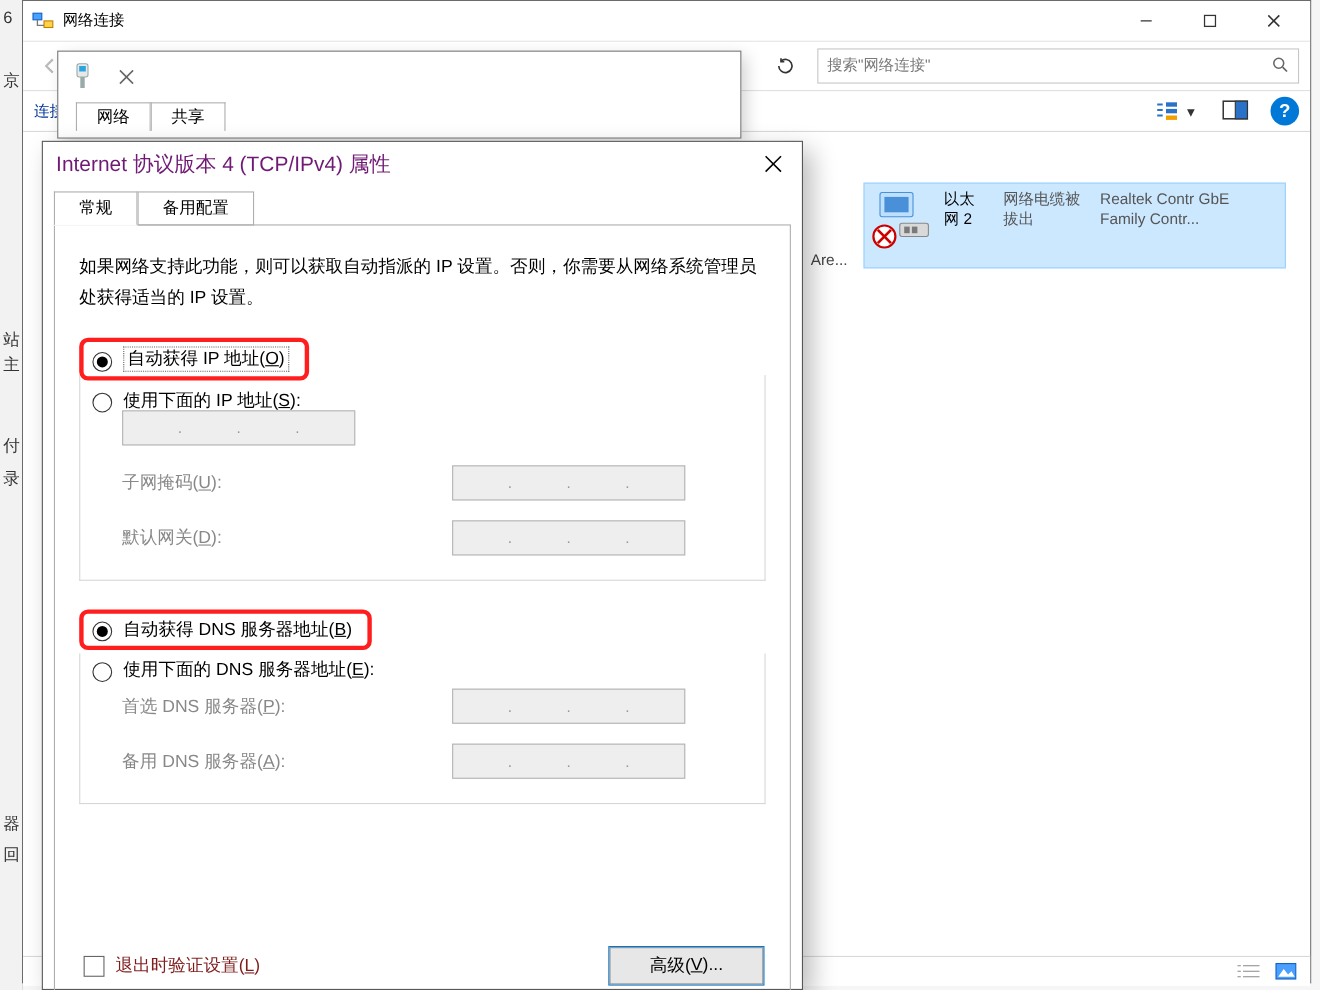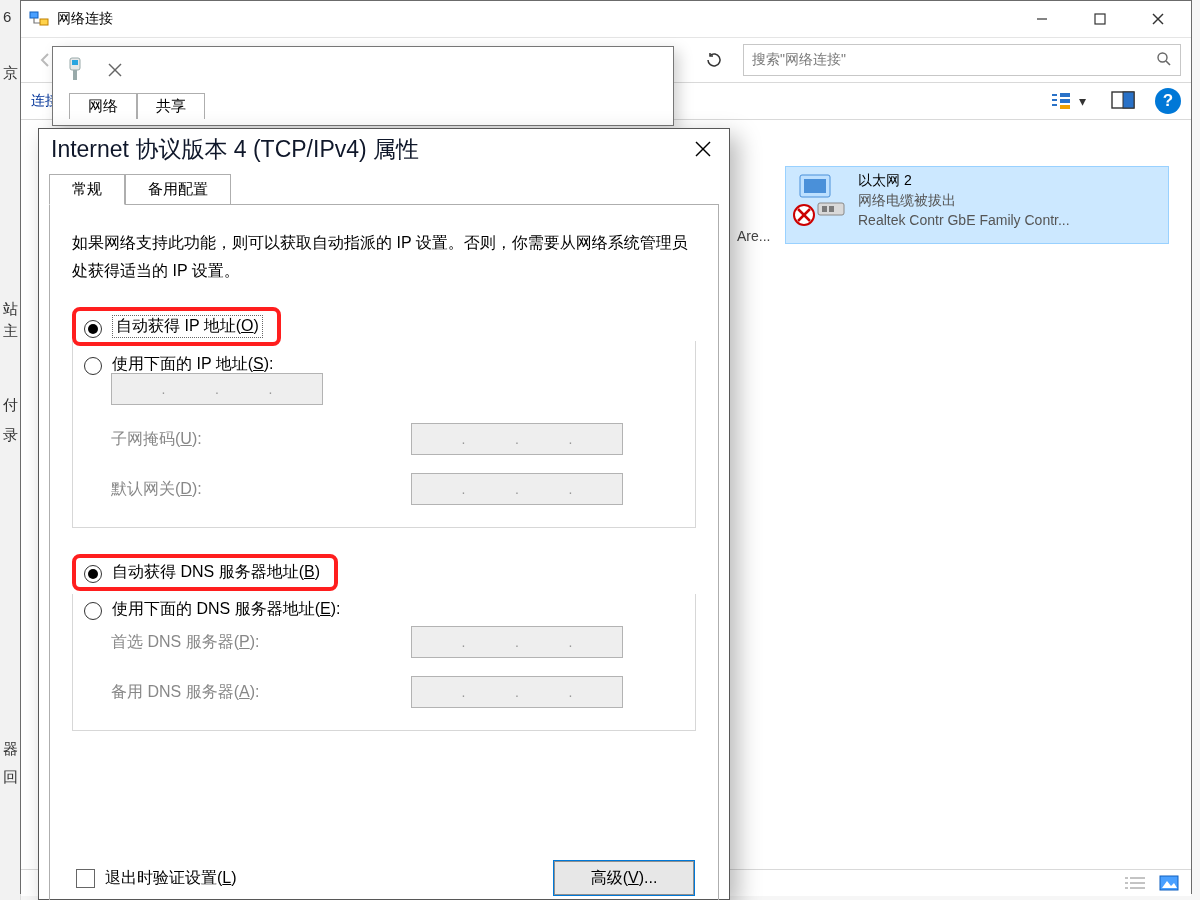--- a/index.html
+++ b/index.html
@@ -22,39 +22,39 @@
 .win-netconn .cmdbar{height:36px;border-bottom:1px solid #d9d9d9;display:flex;align-items:center;padding:0 10px;background:#fff;gap:20px;color:#003399}
 .win-netconn .cmdbar .spacer{flex:1}
 .win-netconn .cmdbar .viewopt{display:flex;align-items:center;gap:6px}
 .win-netconn .cmdbar .layoutbtn{width:24px;height:22px;display:flex;align-items:center;justify-content:center}
 .win-netconn .cmdbar .dd{width:12px;color:#333}
 .win-netconn .cmdbar .panebtn svg rect{stroke:#333}
 .win-netconn .cmdbar .help{width:26px;height:26px;border-radius:50%;background:#0078d7;color:#fff;display:flex;align-items:center;justify-content:center;font-weight:bold;font-size:17px}
 .win-netconn .content{position:relative;flex:1;background:#fff;height:calc(100% - 36px - 44px - 36px)}
 .win-netconn .adapter{position:absolute;right:22px;top:46px;width:370px;height:68px;display:flex;align-items:flex-start;padding:4px 6px;background:#cce8ff;border:1px solid #99d1ff;gap:10px}
 .win-netconn .adapter .adicon{width:56px;height:56px;position:relative}
-.win-netconn .adapter .adtext{display:flex;flex-direction:column;gap:1px;font-size:14px;color:#000;line-height:1.35}
+.win-netconn .adapter .adtext{display:flex;flex-direction:row;gap:13px;font-size:14px;color:#000;line-height:1.35}
 .win-netconn .adapter .adtext .adstatus,.win-netconn .adapter .adtext .addev{color:#555}
 .win-netconn .arelabel{position:absolute;left:716px;top:108px;color:#444}
 .win-netconn .statusbar{position:absolute;left:0;right:0;bottom:0;height:26px;border-top:1px solid #d9d9d9;background:#fff;display:flex;align-items:center;justify-content:flex-end;gap:10px;padding:0 10px}
 .win-netconn .statusbar .sicon{width:24px;height:18px;display:flex;align-items:center;justify-content:center}
 
 
 .dlg-ethprop{position:absolute;left:52px;top:46px;width:620px;height:78px;background:#fff;border:1px solid #777;box-shadow:5px 5px 14px rgba(0,0,0,.18)}
 .dlg-ethprop .titlebar{height:46px;display:flex;align-items:center;padding:0 8px}
 .dlg-ethprop .eplug{margin-right:10px;margin-left:4px}
 .dlg-ethprop .title{flex:1;font-size:17px;color:#333}
 .dlg-ethprop .close{width:40px;height:40px;display:flex;align-items:center;justify-content:center;color:#555}
 .dlg-ethprop .tabs{display:flex;gap:0;margin:0 0 0 16px}
 .dlg-ethprop .tab{padding:3px 18px;border:1px solid #aeaeae;border-bottom:none;background:#fff;font-size:15px}
 
 
 .dlg-ipv4{position:absolute;left:38px;top:128px;width:690px;height:770px;background:#fff;border:1px solid #575757;box-shadow:8px 8px 22px rgba(0,0,0,.28)}
 .dlg-ipv4 .titlebar{height:40px;display:flex;align-items:center;padding:0 6px 0 12px}
-.dlg-ipv4 .title{flex:1;font-size:23px;color:#0f172a}
+.dlg-ipv4 .title{flex:1;font-size:19px;color:#701a75}
 .dlg-ipv4 .close{width:40px;height:40px;display:flex;align-items:center;justify-content:center;color:#000}
 .dlg-ipv4 .tabs{display:flex;margin:4px 4px 0 10px}
 .dlg-ipv4 .tab{padding:5px 22px;border:1px solid #aeaeae;background:#fff;font-size:15px;position:relative;top:1px}
 .dlg-ipv4 .tab.active{border-bottom-color:#fff;z-index:2}
 .dlg-ipv4 .page{border:1px solid #aeaeae;margin:0 10px 10px 10px;height:706px;padding:24px 22px 14px 22px;box-sizing:border-box;position:relative}
 .dlg-ipv4 .desc{font-size:16px;line-height:1.75;color:#000;max-width:620px}
 
 .group{border:1px solid #d7d7d7;border-top:none;margin-top:56px;padding:14px 18px 22px 18px;position:relative}
 .group .ghead{position:absolute;left:-1px;top:-34px;right:-1px}
 .radio{display:flex;align-items:flex-end;gap:10px;font-size:16px;color:#000}
@@ -64,21 +64,21 @@
 .hl{border:4px solid #ff1e1e;border-radius:8px;padding:4px 14px 4px 8px;display:inline-flex;align-items:center}
 
 .field{display:flex;align-items:center;margin:18px 0 0 20px}
 .field .flabel{width:300px;font-size:16px;color:#888}
 .ipbox{width:210px;height:30px;border:1px solid #b3b3b3;background:#eee;display:flex;align-items:center;justify-content:space-evenly;color:#aaa;font-size:14px}
 .ipbox .dot{color:#999}
 
 .group2{border:1px solid #d7d7d7;border-top:none;margin-top:66px;padding:14px 18px 22px 18px;position:relative}
 .group2 .ghead{position:absolute;left:-1px;top:-40px;right:-1px}
 
-.chk{display:flex;align-items:center;gap:10px;font-size:16px;color:#000000;position:absolute;left:26px;bottom:20px}
+.chk{display:flex;align-items:center;gap:10px;font-size:16px;color:#7f1d1d;position:absolute;left:26px;bottom:20px}
 .chk .cbox{width:17px;height:17px;border:1px solid #666;background:#fff}
 .advbtn{position:absolute;right:24px;bottom:14px;width:140px;height:34px;border:1px solid #8f8f8f;background:#e7e7e7;display:flex;align-items:center;justify-content:center;font-size:16px;box-shadow:0 0 0 1px #0078d7}
 
 
 .leftsliver{position:absolute;left:0;top:0;width:20px;height:100%;background:#f2f2f2;border-right:1px solid #ddd}
 .leftsliver span{position:absolute;font-size:15px;color:#333}
 
 u{text-decoration:underline}
 </style>
 </head>

